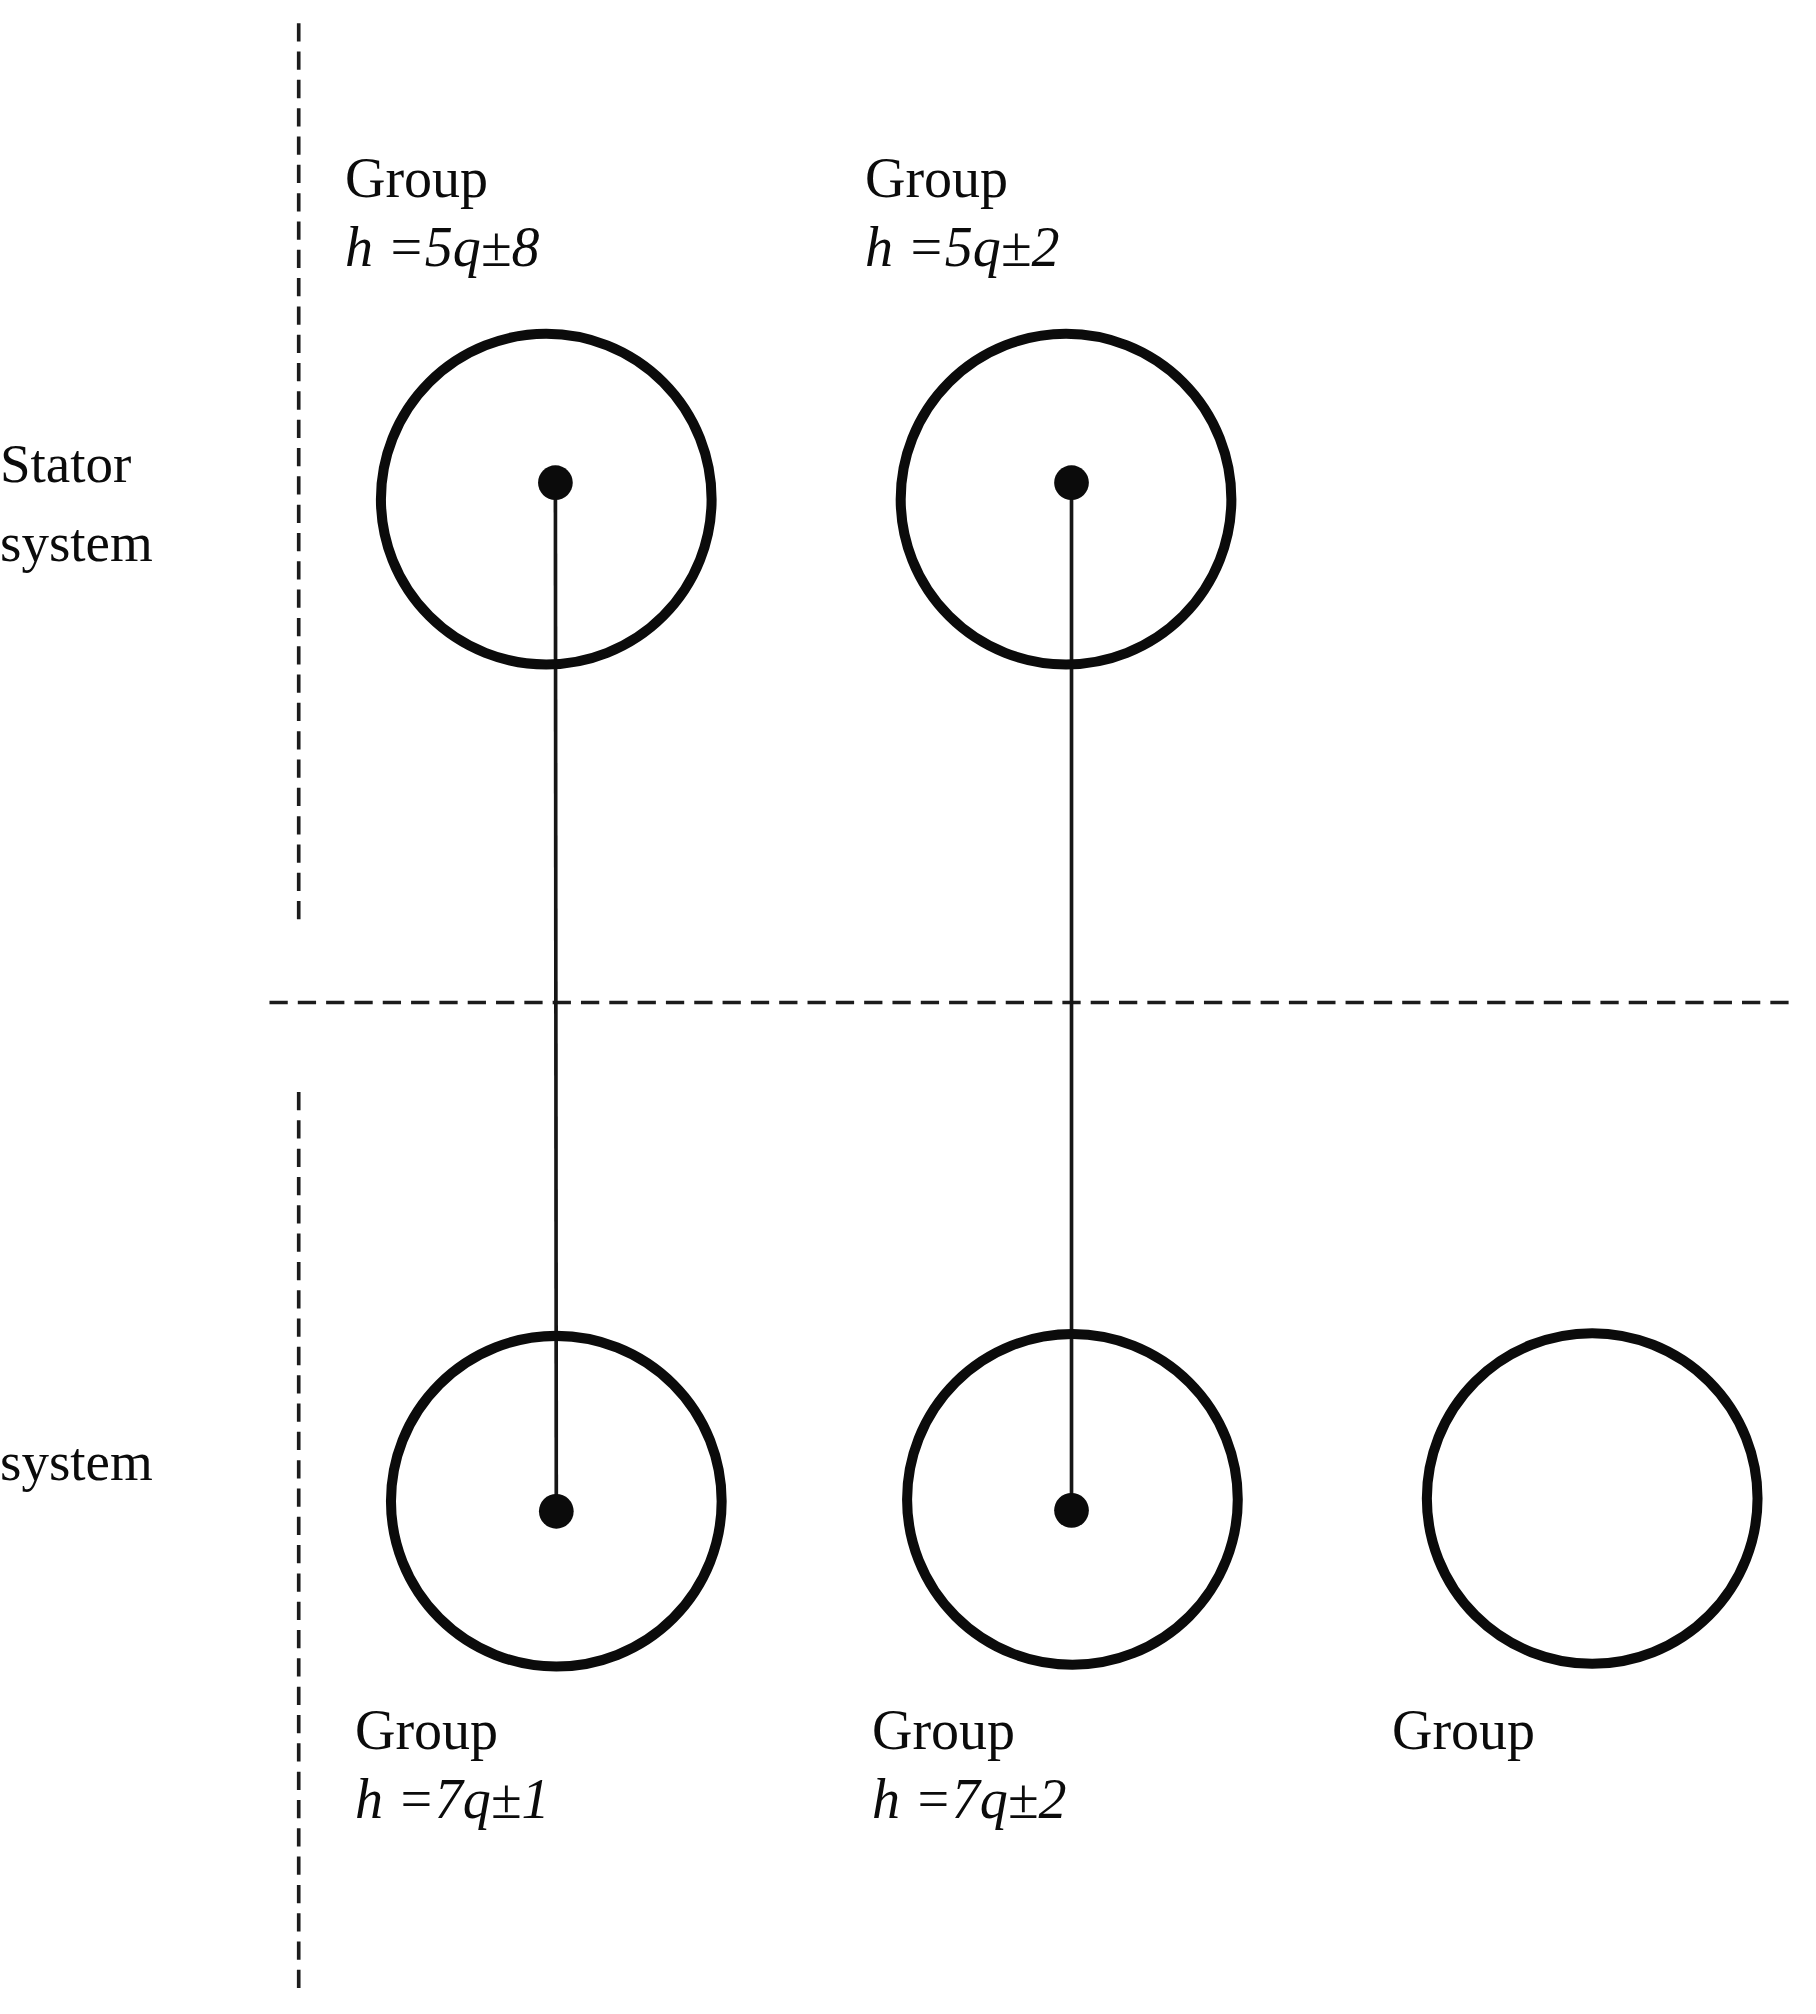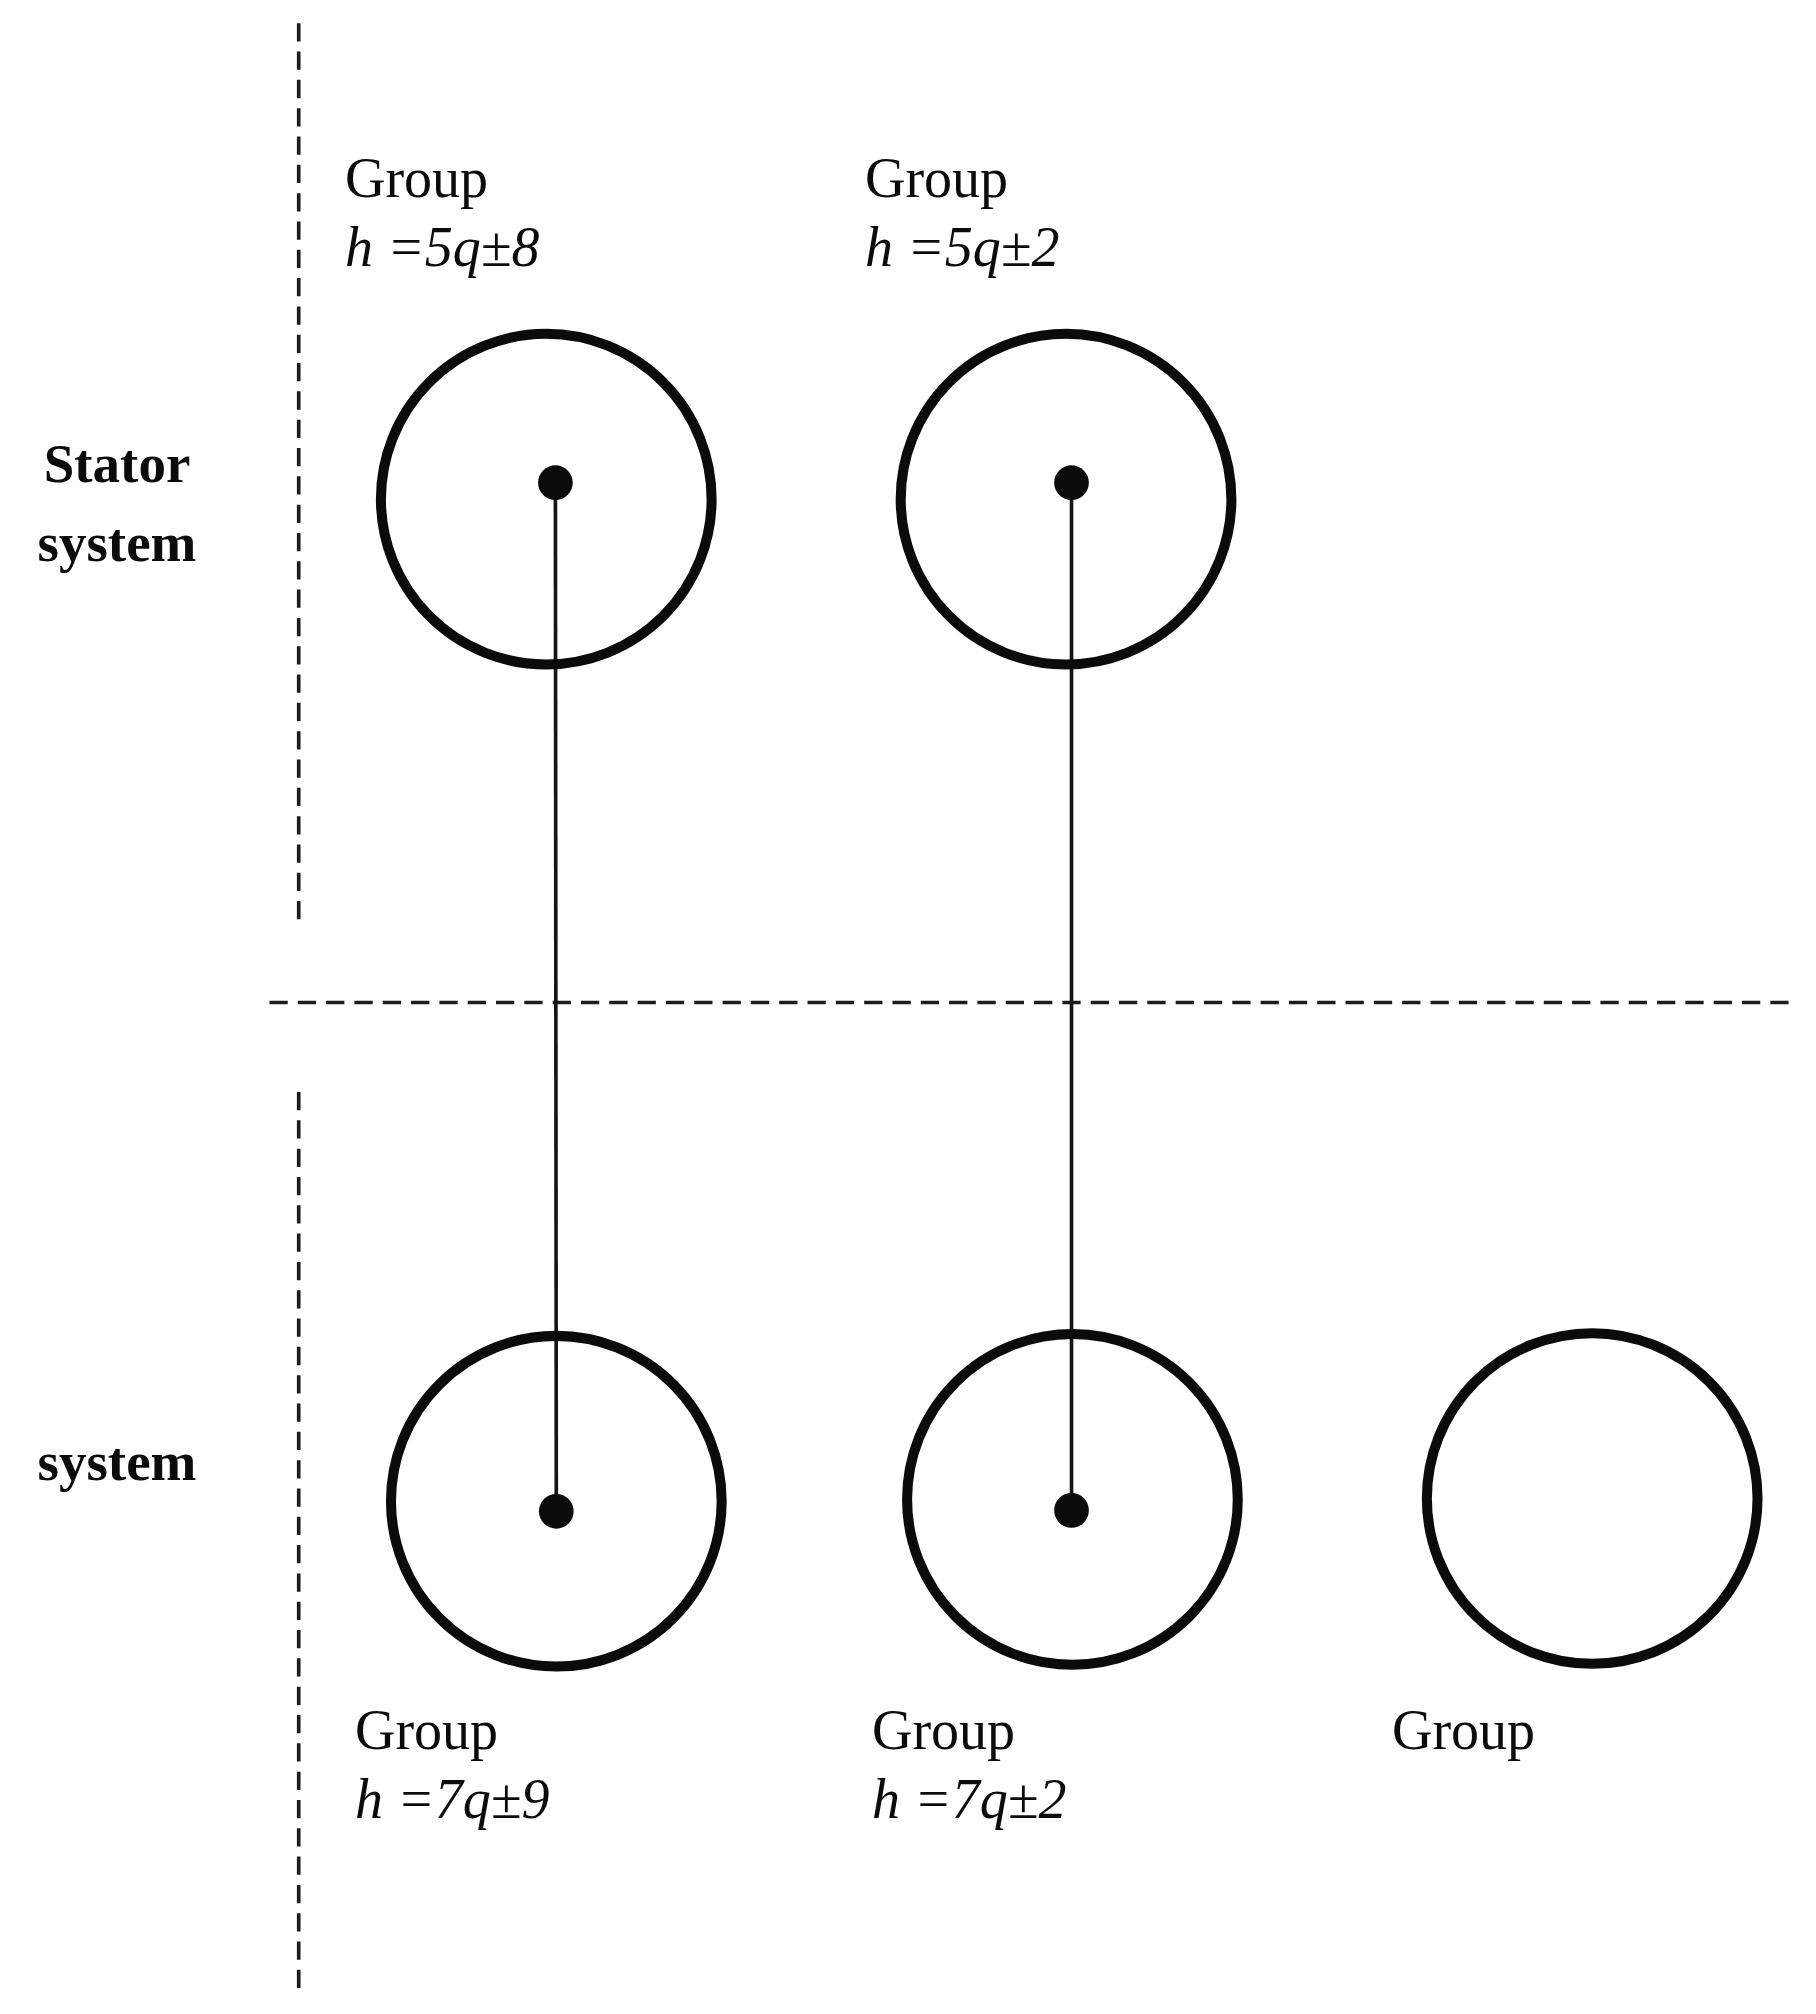--- a/index.html
+++ b/index.html
@@ -39,25 +39,23 @@
     stroke: #0b0b0b;
     stroke-width: 11;
   }
   .dot {
     fill: #0b0b0b;
     stroke: none;
   }
   .row-label {
     position: absolute;
     width: 234px;
-    text-align: center;
     font-size: 55px;
     line-height: 79px;
     white-space: nowrap;
-    font-weight: bold;
   }
   .group-label {
     position: absolute;
     width: 420px;
     text-align: left;
     font-size: 56px;
     line-height: 69px;
     white-space: nowrap;
   }
   .group-label .formula {
@@ -104,21 +102,21 @@
     <div class="formula">h =5q±8</div>
   </div>
 
   <div class="group-label" style="left:865px; top:144px;">
     <div class="g-title">Group</div>
     <div class="formula">h =5q±2</div>
   </div>
 
   <div class="group-label" style="left:355px; top:1696px;">
     <div class="g-title">Group</div>
-    <div class="formula">h =7q±9</div>
+    <div class="formula">h =7q±1</div>
   </div>
 
   <div class="group-label" style="left:872px; top:1696px;">
     <div class="g-title">Group</div>
     <div class="formula">h =7q±2</div>
   </div>
 
   <div class="group-label" style="left:1392px; top:1696px;">
     <div class="g-title">Group</div>
   </div>

